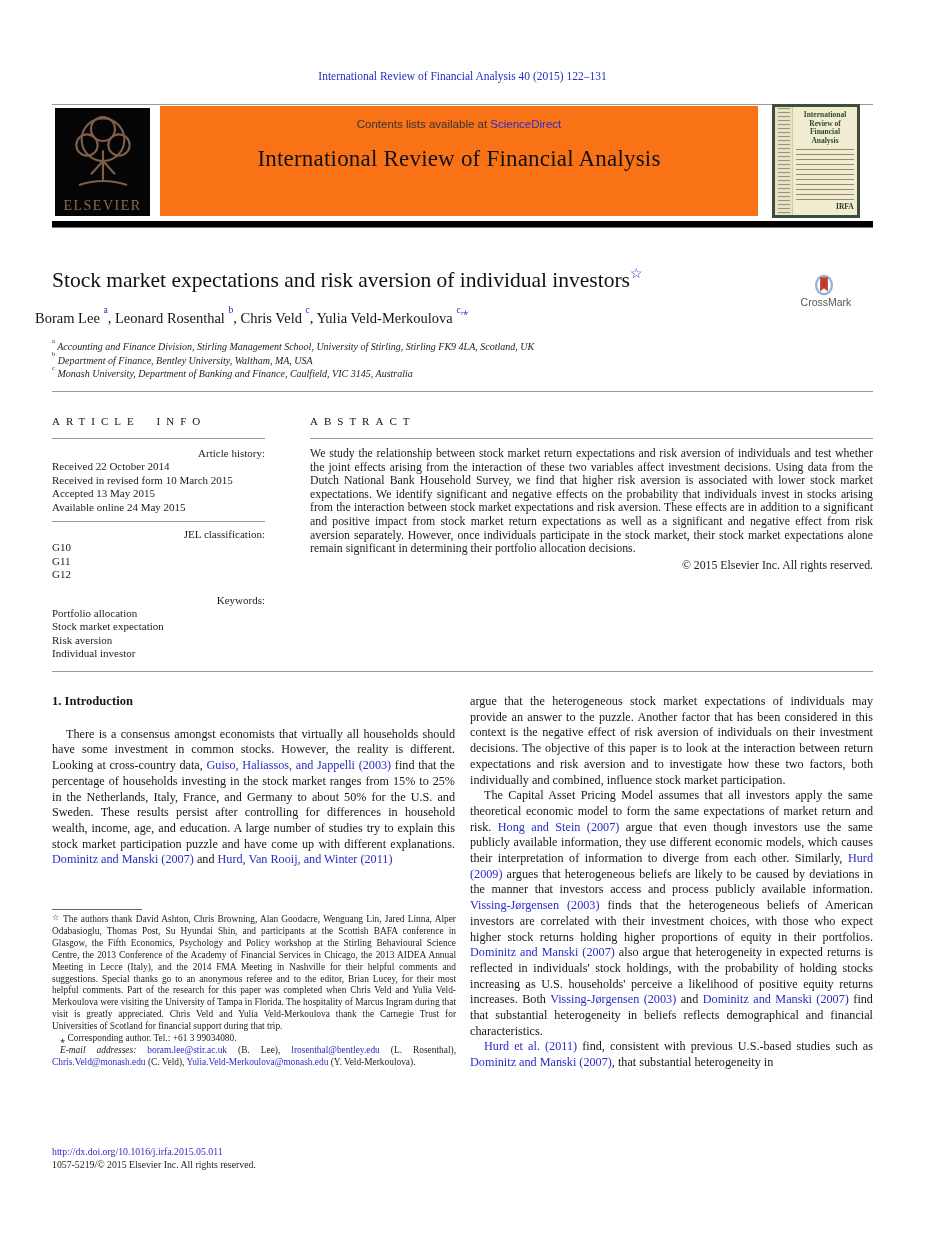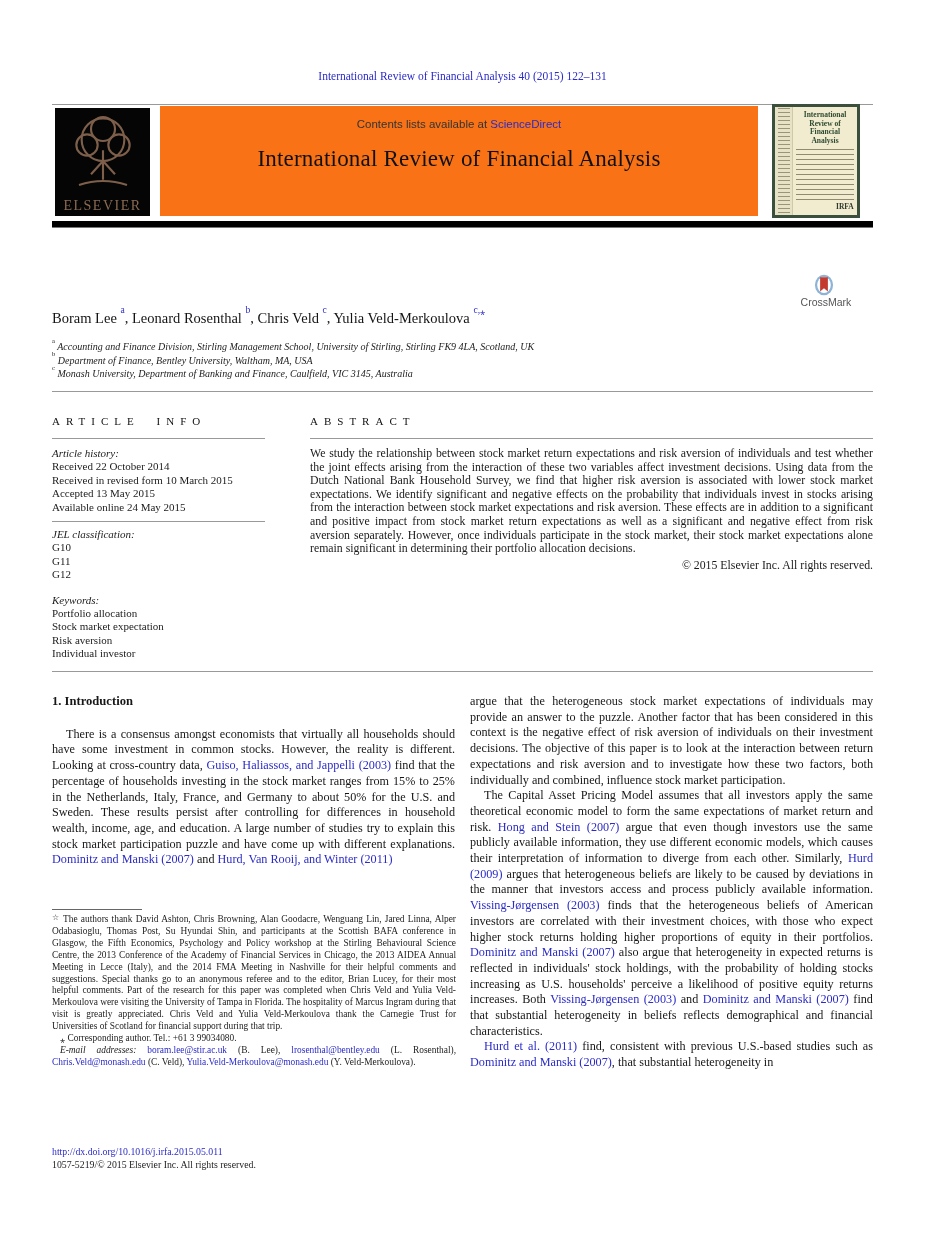--- a/index.html
+++ b/index.html
@@ -44,34 +44,34 @@
 
   .black-bar{position:absolute;top:205px;left:52px;width:821px;height:7px;background:#000;
     border-bottom:1px solid #777;}
 
   
   .article-title{position:absolute;top:252px;left:52px;width:700px;font-size:21.5px;color:#101010;}
   .title-star{color:var(--blue);font-size:14px;position:relative;top:-9px;}
   .crossmark{position:absolute;top:258px;left:778px;width:92px;height:34px;display:flex;align-items:center;flex-direction:column;}
   .crossmark-label{font-family:"Liberation Sans",sans-serif;font-size:10.5px;color:#555;margin-left:4px;}
 
-  .authors{position:absolute;top:294px;left:52px;width:760px;font-size:14.5px;color:#141414;}
+  .authors{position:absolute;top:294px;left:35px;width:760px;font-size:14.5px;color:#141414;}
   .affiliations{position:absolute;top:325px;left:52px;width:780px;font-size:10px;line-height:12.5px;color:#222;}
   .affiliations .aff{margin-bottom:1px;}
 
   .rule-info-top{top:375px;left:52px;width:821px;}
   .sec-heading{position:absolute;font-size:11px;letter-spacing:6px;word-spacing:8px;color:#111;}
   .h-info{top:399px;left:52px;}
   .h-abstract{top:399px;left:310px;}
   .rule-under-info{top:422px;left:52px;width:213px;}
   .rule-under-abs{top:422px;left:310px;width:563px;}
 
   
   .info{position:absolute;top:431px;left:52px;width:213px;font-size:11px;line-height:13.4px;color:#1c1c1c;}
-  .info .label{font-style:italic;}
+  .info .label{text-align:right;}
   .info-divider{border-top:1px solid var(--rule);margin:7px 0 6px 0;}
   .info .gap{height:12px;}
 
   
   .abstract{position:absolute;top:431px;left:310px;width:563px;font-size:11.8px;line-height:13.6px;
     text-align:justify;color:#1a1a1a;}
   .abstract-copyright{text-align:right;margin-top:3px;}
 
   .rule-mid{top:655px;left:52px;width:821px;}
 
@@ -134,20 +134,23 @@
     <div class="cover-strip"></div>
     <div class="cover-main">
       <div class="cover-title">International Review of Financial Analysis</div>
       <div class="cover-lines"></div>
       <div class="cover-irfa">IRFA</div>
     </div>
   </div>
 
   <div class="black-bar"></div>
 
+  <div class="article-title">
+    <span>Stock market expectations and risk aversion of individual investors</span><span class="title-star">☆</span>
+  </div>
 
   <div class="crossmark">
     <svg width="30" height="34" viewBox="0 0 30 34">
       <ellipse cx="15" cy="17" rx="14" ry="16" fill="#8db3d6"></ellipse>
       <ellipse cx="15" cy="17" rx="10.5" ry="12.5" fill="#ffffff"></ellipse>
       <polygon points="9,5 21,5 21,27 15,22 9,27" fill="#c23b2e"></polygon>
     </svg>
     <span class="crossmark-label">CrossMark</span>
   </div>
 

